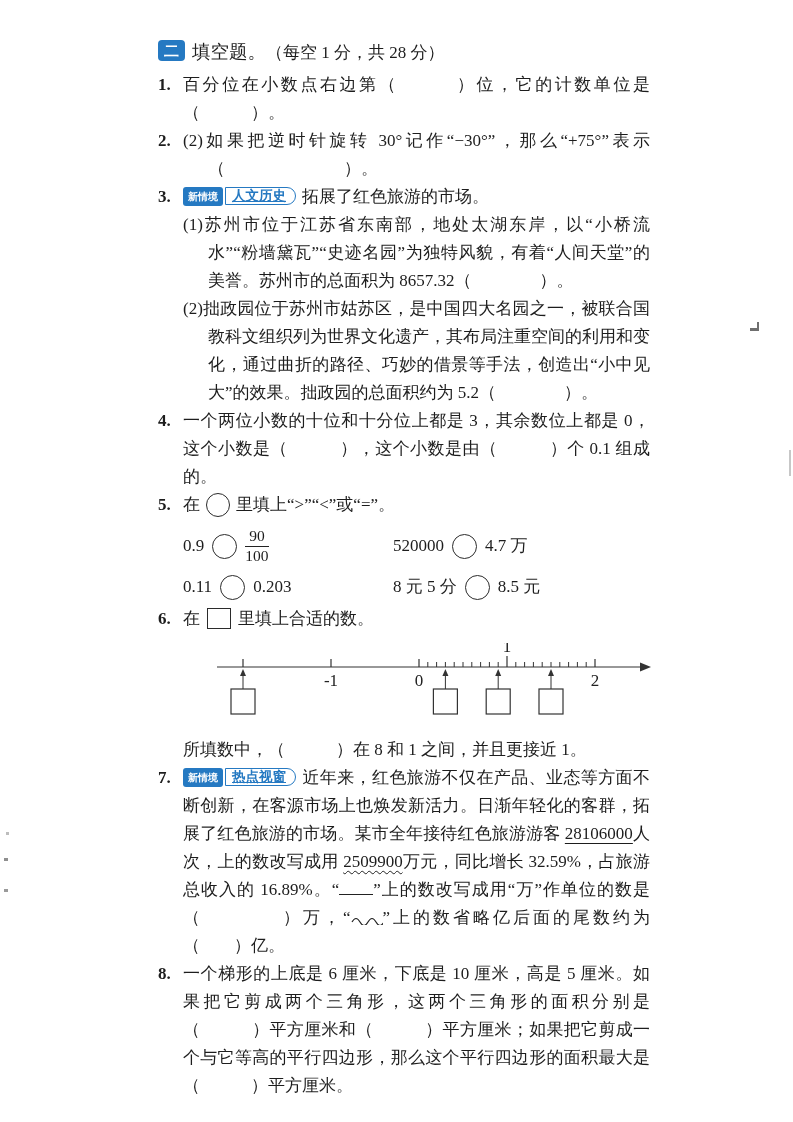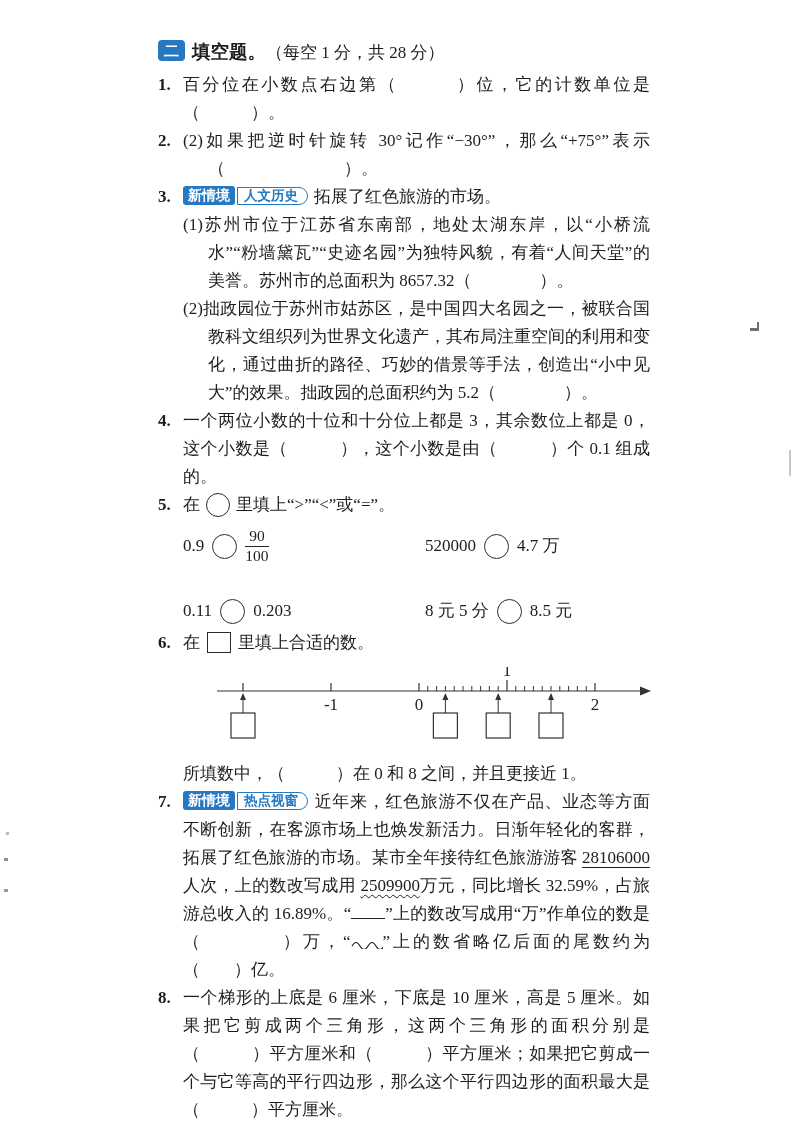--- a/index.html
+++ b/index.html
@@ -12,47 +12,48 @@
     position:absolute; left:158px; top:38px; width:492px;
     font-size:17px; line-height:28px; text-align:justify;
   }
   .sec-header { margin-bottom:4px; text-align:left; }
   .sec-badge {
     background:#2579c2; color:#fff; font-weight:bold; display:inline-block;
     width:27px; height:21px; line-height:21px; text-align:center;
     border-radius:4px; font-size:15px; margin-right:7px; vertical-align:2px;
     font-family:"Liberation Sans",sans-serif;
   }
-  .sec-title { font-weight:bold; font-size:18.5px; }
+  .sec-title { font-weight:normal; font-size:18.5px; }
   .q { position:relative; padding-left:25px; }
   .qno { position:absolute; left:0; top:0; font-weight:bold; }
   .sub { padding-left:25px; text-indent:-25px; }
   .badge-new {
-    background:#2579c2; color:#fff; font-weight:bold; font-size:14px;
+    background:#2579c2; color:#fff; font-weight:bold; font-size:10px;
     display:inline-block; height:19px; line-height:19px; padding:0 5px;
     border-radius:3px; vertical-align:2px;
     font-family:"Liberation Sans",sans-serif;
   }
   .badge-topic {
     color:#2579c2; border:1.5px solid #2579c2; font-weight:bold; font-size:13.5px;
     display:inline-block; height:16px; line-height:16px; padding:0 9px 0 6px;
     border-radius:0 11px 11px 0; vertical-align:2px; margin-left:2px; margin-right:6px;
     font-family:"Liberation Sans",sans-serif;
+    text-decoration:underline;
   }
   .circle-glyph {
     display:inline-block; width:24px; height:24px; border:1.4px solid #2b2b2b;
     border-radius:50%; vertical-align:-7px; margin:0 6px; box-sizing:border-box;
   }
   .square-glyph {
     display:inline-block; width:24px; height:21px; border:1.2px solid #2b2b2b;
     vertical-align:-5px; margin:0 7px; box-sizing:border-box;
   }
   .cmp-grid {
     display:grid; grid-template-columns:210px 1fr; row-gap:8px;
-    padding-left:25px; margin:8px 0 4px 0; text-align:left;gap:32px;
+    padding-left:25px; margin:8px 0 4px 0; text-align:left;
   }
   .cmp-item { display:flex; align-items:center; }
   .cmp-circle {
     width:25px; height:25px; border:1.4px solid #2b2b2b; border-radius:50%;
     margin:0 8px; flex:none; box-sizing:border-box;
   }
   .frac { display:inline-flex; flex-direction:column; align-items:center;
     font-size:15.5px; line-height:1.2; vertical-align:middle; }
   .frac .den { border-top:1.3px solid #222; }
   .numberline-wrap { margin:10px 0 2px 6px; text-align:left; }
@@ -177,21 +178,21 @@
           <polygon points="253.39999999999998,33 259.4,33 256.4,26" fill="#333"></polygon>
           <rect x="244.39999999999998" y="46" width="24" height="25" fill="none" stroke="#333" stroke-width="1.2"></rect>
           <line x1="309.2" y1="46" x2="309.2" y2="31" stroke="#333" stroke-width="1"></line>
           <polygon points="306.2,33 312.2,33 309.2,26" fill="#333"></polygon>
           <rect x="297.2" y="46" width="24" height="25" fill="none" stroke="#333" stroke-width="1.2"></rect>
           <line x1="362" y1="46" x2="362" y2="31" stroke="#333" stroke-width="1"></line>
           <polygon points="359,33 365,33 362,26" fill="#333"></polygon>
           <rect x="350" y="46" width="24" height="25" fill="none" stroke="#333" stroke-width="1.2"></rect>
         </svg>
     </div>
-    <div>所填数中，（　　　）在 0 和 8 之间，并且更接近 1。</div>
+    <div>所填数中，（　　　）在 8 和 1 之间，并且更接近 1。</div>
   </div>
 
   <div class="q">
     <span class="qno">7.</span>
     <span class="badge-new">新情境</span><span class="badge-topic">热点视窗</span><span>近年来，红色旅游不仅在产品、业态等方面不断创新，在客源市场上也焕发新活力。日渐年轻化的客群，拓展了红色旅游的市场。某市全年接待红色旅游游客</span>
     <span class="u-solid">28106000</span><span>人次，上的数改写成用</span>
     <span class="u-wavy">2509900</span><span>万元，同比增长 32.59%，占旅游总收入的 16.89%。“</span><span class="blank-solid"></span><span>”上的数改写成用“万”作单位的数是（　　　　）万，“</span><span class="blank-wavy"><svg width="32" height="10">
           <path d="M1 7 q4 -7 8 0 t8 0 t8 0 t8 0" fill="none" stroke="#222" stroke-width="1.2"></path>
         </svg></span><span>”上的数省略亿后面的尾数约为（　　）亿。</span>
   </div>

